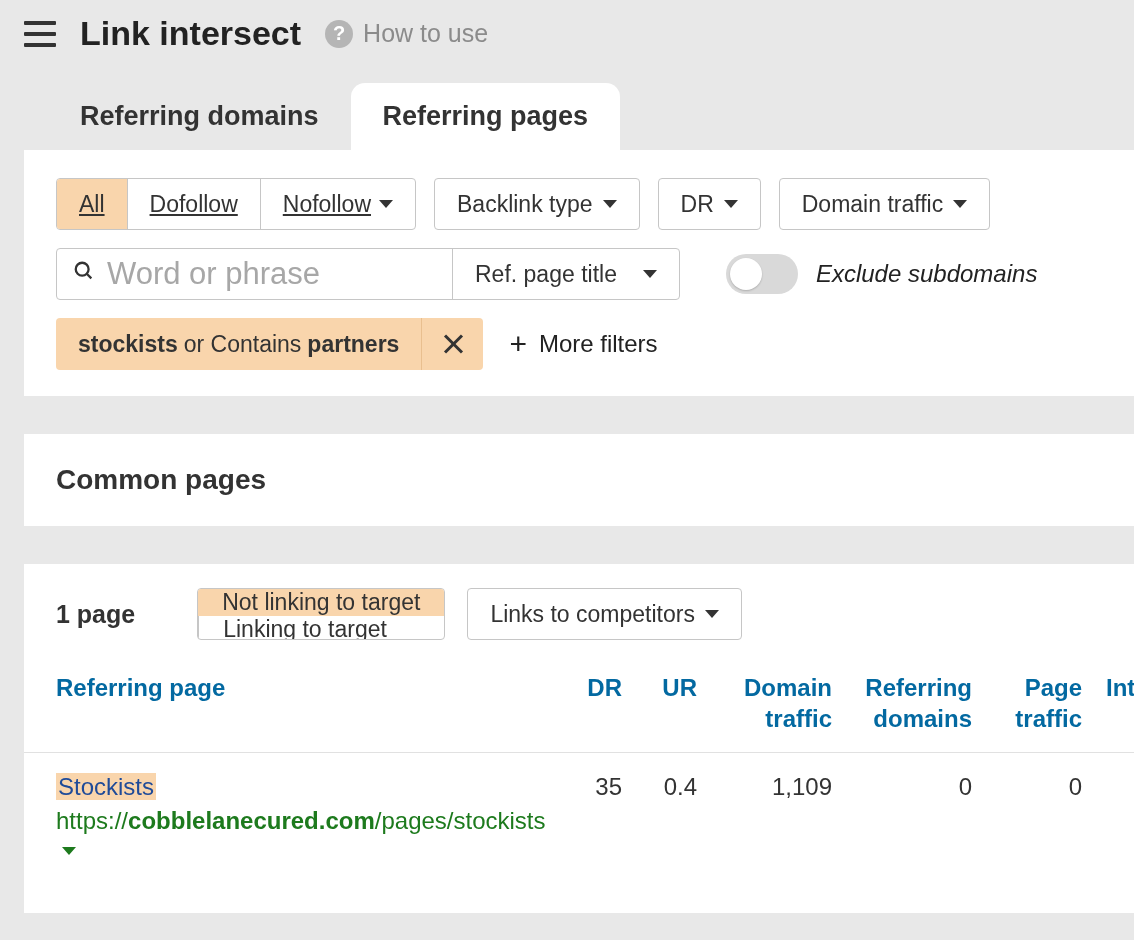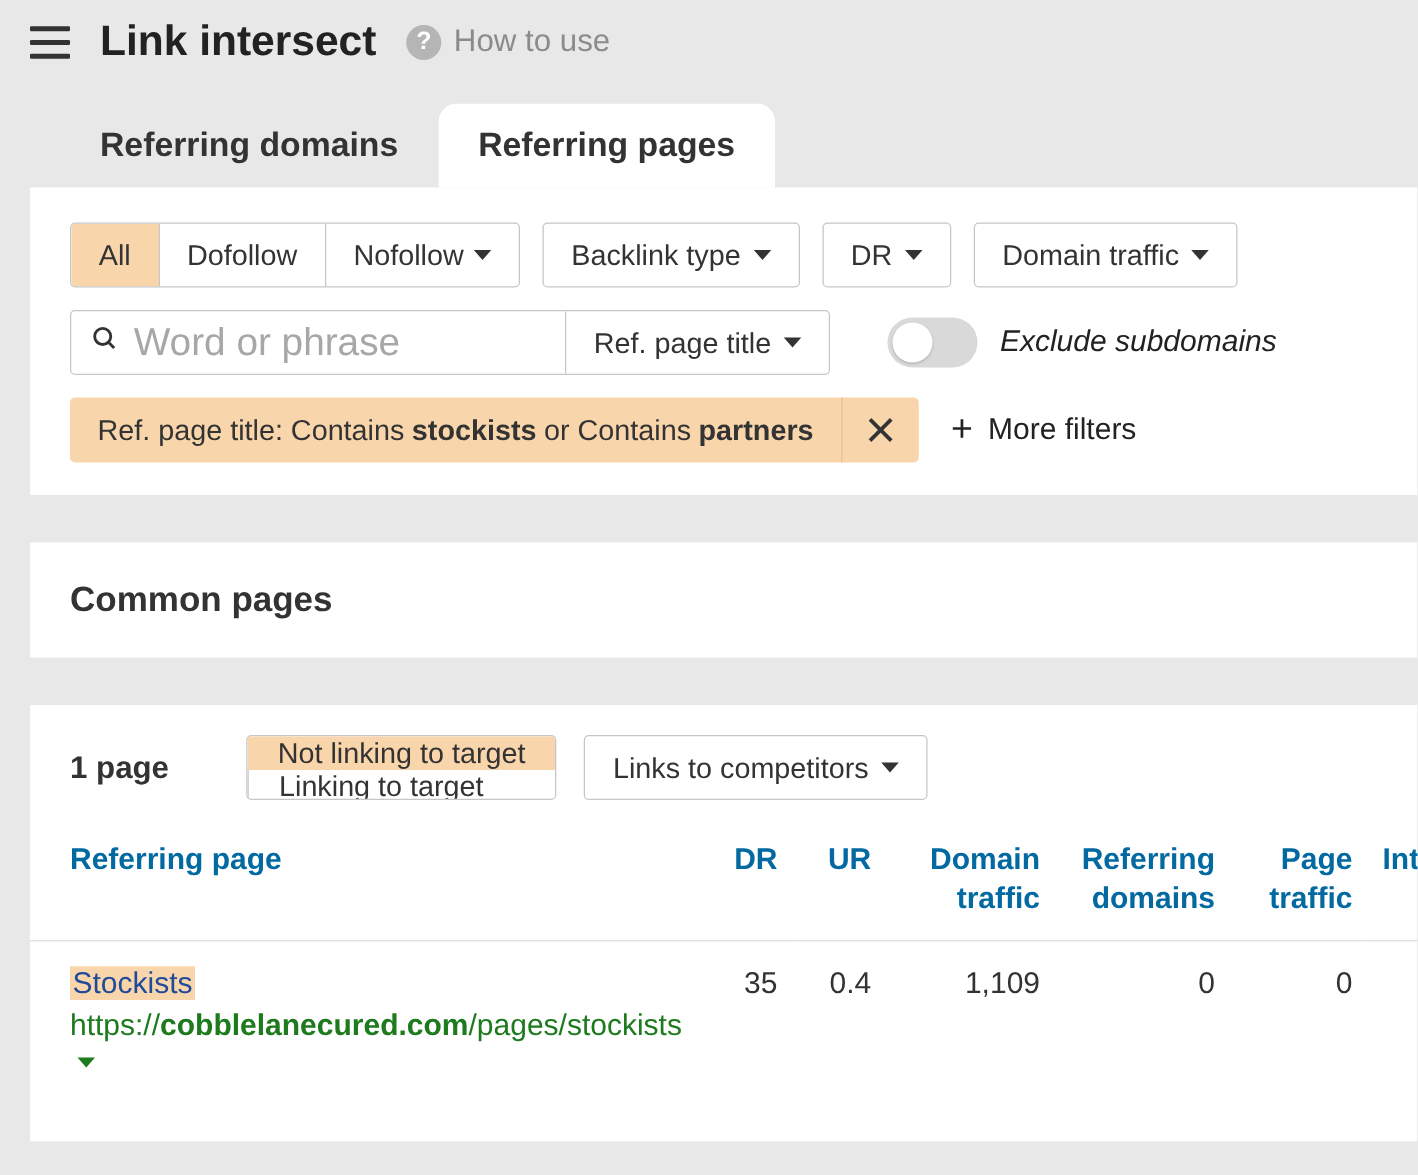--- a/index.html
+++ b/index.html
@@ -75,20 +75,21 @@
     height:52px;
   }
   .chip {
     display:flex; align-items:center; gap:8px;
     padding: 0 22px;
     font-size: 23px;
     color:#333;
     border-right:1px solid #c6c6c6;
     cursor:pointer;
     white-space:nowrap;
+    text-decoration:underline;
   }
   .chip:last-child { border-right:none; }
   .chip.active { background:#f9d5ac; }
   .chip-standalone {
     display:flex; align-items:center; gap:10px;
     border:1px solid #c6c6c6;
     border-radius:4px;
     padding: 0 22px;
     height:52px;
     font-size:23px;
@@ -116,21 +117,21 @@
     width: 395px;
   }
   .search-box input {
     border:none; outline:none;
     font-size:31px; color:#14532d;
     width:100%;
   }
   .search-box input::placeholder { color:#a7a7a7; }
   .search-icon svg { width:22px; height:22px; stroke:#333; stroke-width:2.5; fill:none; }
   .search-dropdown {
-    display:flex; align-items:center; gap:10px;
+    display:flex; align-items:center; gap:26px;
     padding:0 22px;
     border-left:1px solid #c6c6c6;
     font-size:23px;
     cursor:pointer;
     white-space:nowrap;
   }
 
   .toggle-wrap { display:flex; align-items:center; gap:18px; margin-left:28px;font-style:italic; }
   .toggle {
     width:72px; height:40px; border-radius:20px;
@@ -328,21 +329,20 @@
       <div class="toggle">
         <div class="knob"></div>
       </div>
       <span class="toggle-label">Exclude subdomains</span>
     </div>
   </div>
 
   <div class="active-filter-row">
     <div class="active-filter">
       <span class="af-text">
-        <span>Ref. page title: Contains </span>
           <b>stockists</b>
           <span> or Contains </span>
           <b>partners</b>
       </span>
       <span class="af-close">
         <span class="x-icon"></span>
       </span>
     </div>
     <div class="more-filters">
       <span class="plus-icon">+</span>

